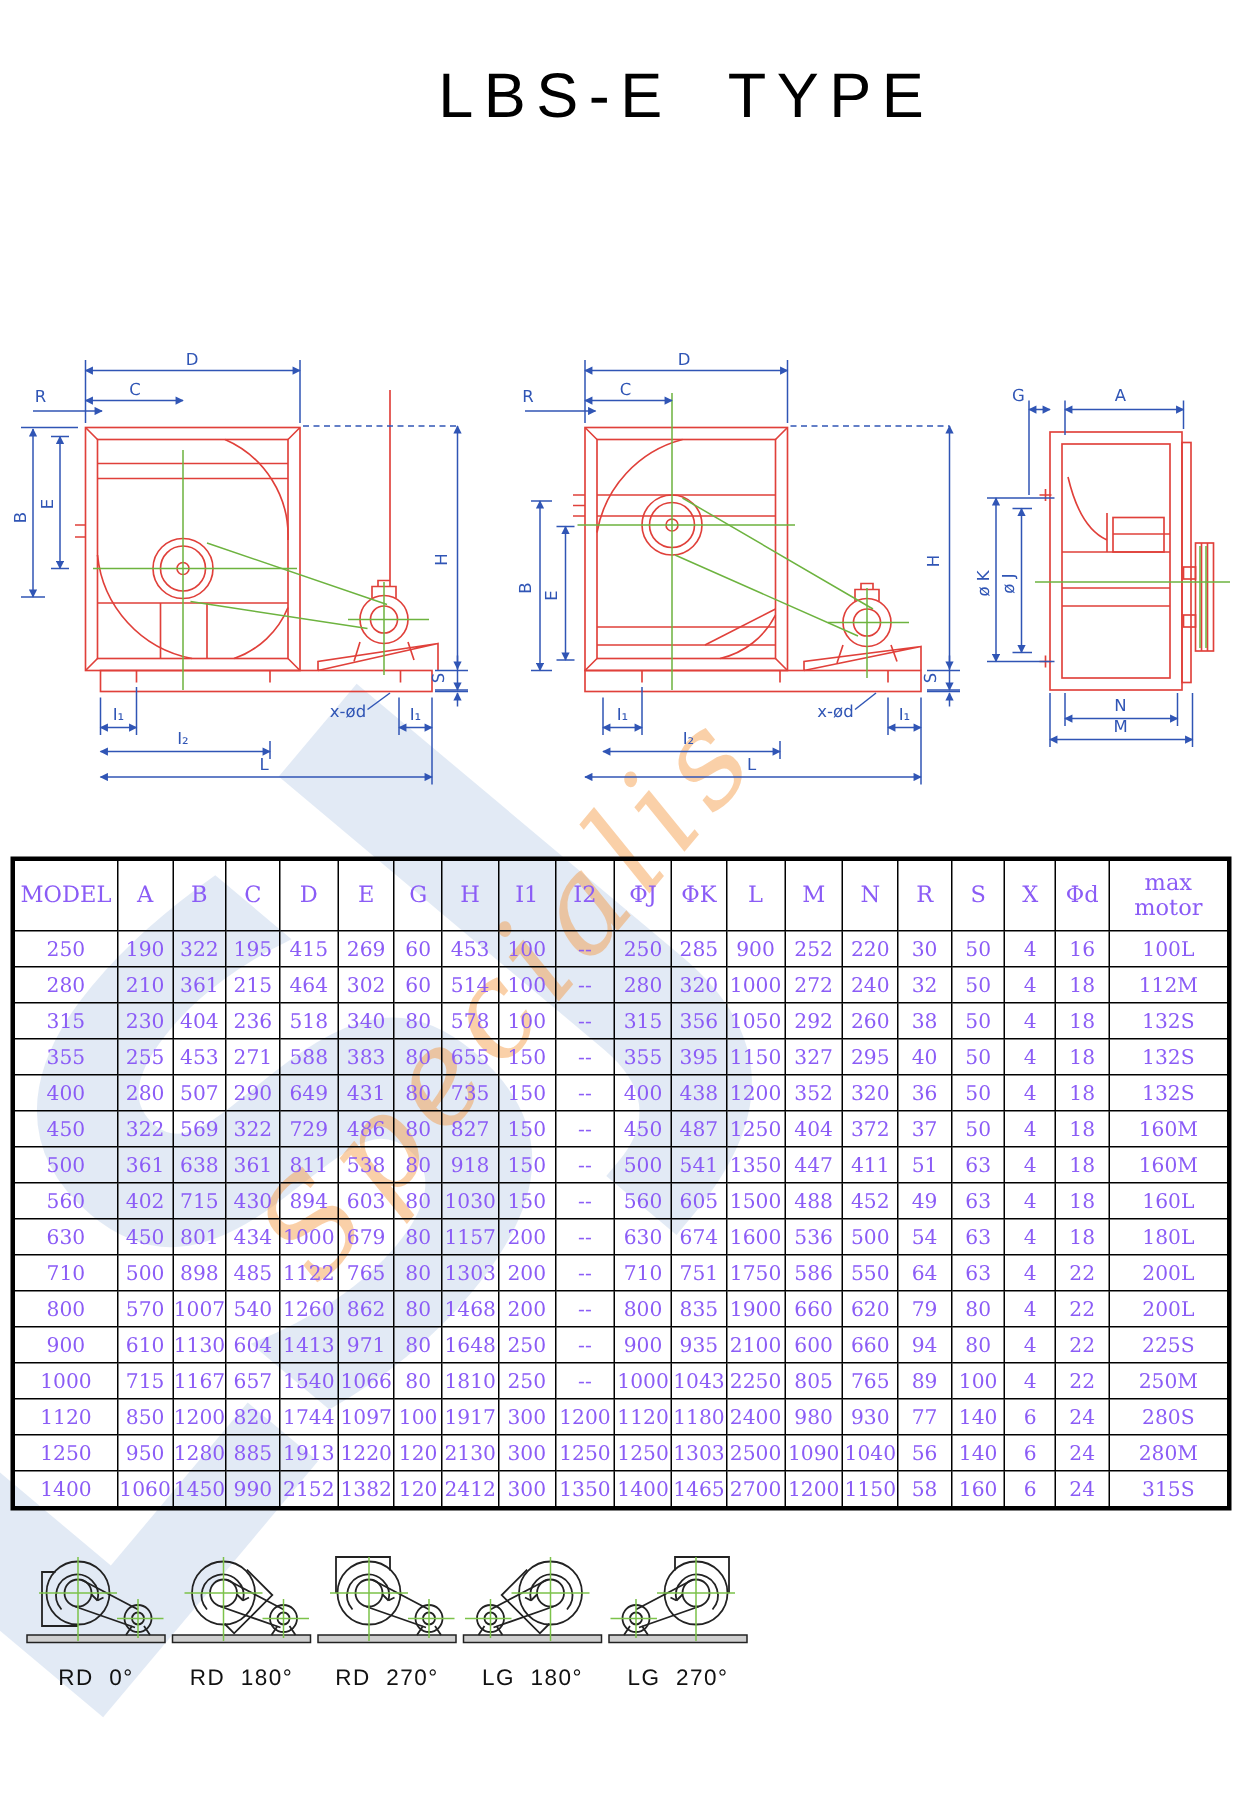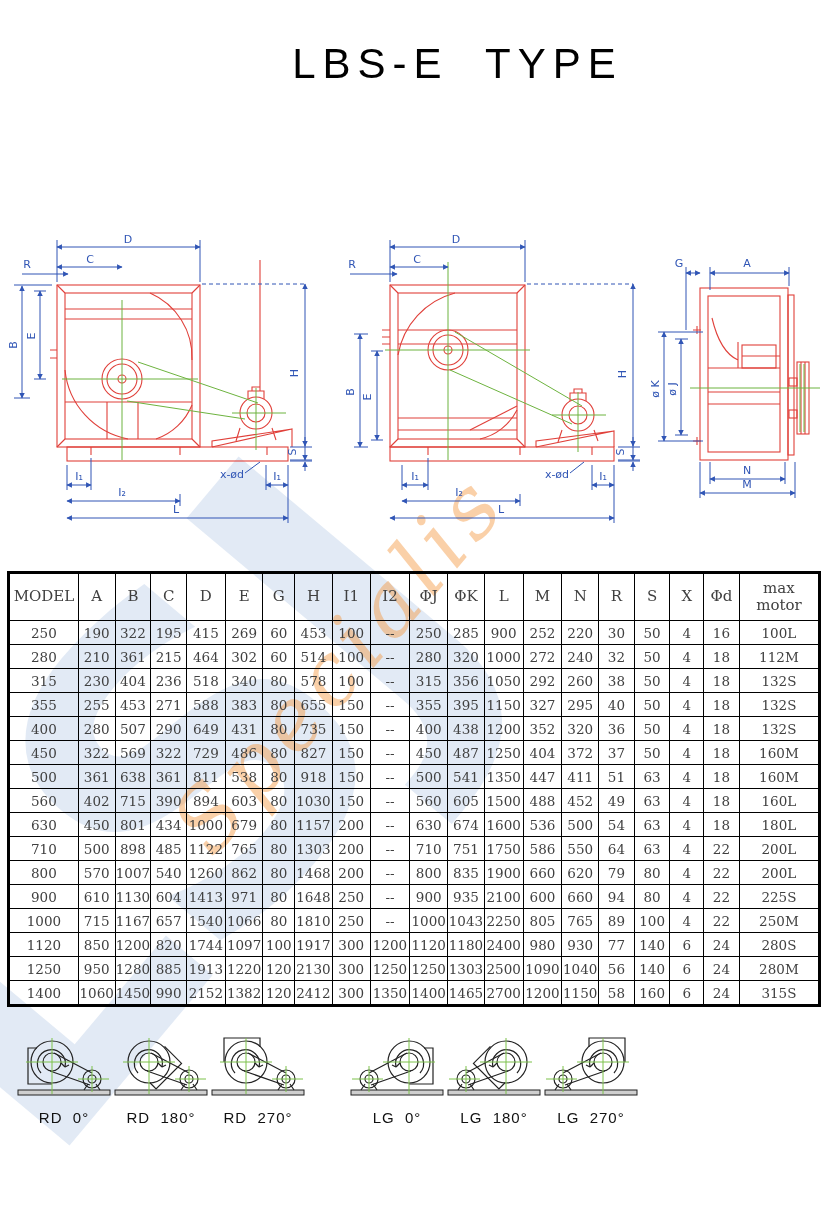--- a/index.html
+++ b/index.html
@@ -15,21 +15,21 @@
       transform:rotate(-50deg);transform-origin:0 0;letter-spacing:8px;line-height:0;white-space:pre;}
   
   .title{position:absolute;top:40px;left:0;width:100%;text-align:center;z-index:2;
       font-size:42px;color:#000;letter-spacing:7px;white-space:pre;font-weight:500;padding-left:44px;}
   
   .drawings{position:absolute;left:0;top:0;width:827px;height:545px;z-index:1;}
   .drawings text{font-family:"DejaVu Sans",sans-serif;font-size:11px;fill:#3055b5;}
   
   table.dim{position:absolute;left:8px;top:572px;width:812px;z-index:1;
       border-collapse:collapse;table-layout:fixed;background:transparent;
-      font-family:"DejaVu Serif","Liberation Serif",serif;color:#404040;}
+      font-family:"DejaVu Serif","Liberation Serif",serif;color:#8b5cf6;}
   table.dim th,table.dim td{border:1px solid #000;text-align:center;vertical-align:middle;
       padding:0;background:transparent;}
   table.dim th{height:46px;font-size:15px;font-weight:normal;line-height:1.15;}
   table.dim td{height:23px;font-size:13.5px;}
   table.dim{border:2px solid #000;outline:1px solid #000;}
   
   .diags{position:absolute;left:16px;top:1032px;width:818px;display:flex;z-index:1;align-items:center;}
   .diag{width:96px;margin-right:1px;}
   .diag.gap{margin-left:42px;}
   .diag-label{text-align:center;font-size:15px;color:#111;margin-top:3px;letter-spacing:1px;white-space:pre;}
@@ -434,21 +434,21 @@
           <td>51</td>
           <td>63</td>
           <td>4</td>
           <td>18</td>
           <td>160M</td>
         </tr>
         <tr>
           <td>560</td>
           <td>402</td>
           <td>715</td>
-          <td>390</td>
+          <td>430</td>
           <td>894</td>
           <td>603</td>
           <td>80</td>
           <td>1030</td>
           <td>150</td>
           <td>--</td>
           <td>560</td>
           <td>605</td>
           <td>1500</td>
           <td>488</td>
@@ -698,42 +698,20 @@
               <circle cx="76" cy="47" r="9"></circle>
               <circle cx="76" cy="47" r="4"></circle>
               <path d="M68,58 L72,52 M84,58 L80,52"></path>
             </g>
             <g stroke="#7cc24a" stroke-width="1">
               <path d="M36,6 V62 M10,30 H62"></path>
               <path d="M76,34 V60 M62,47 H93"></path>
             </g>
           </g>
         </svg><div class="diag-label">RD  270°</div></div>
-      <div class="diag gap"><svg width="96" height="70" viewBox="0 0 96 70">
-          <g transform="translate(96,0) scale(-1 1)">
-            <rect x="2" y="58" width="92" height="5" fill="#cfcfcf" stroke="#222" stroke-width="1"></rect>
-            <g stroke="#222" fill="none" stroke-width="1.2">
-              <g transform="rotate(270 36 30)">
-                <path d="M14,30 L14,6 L50,6 L50,15"></path>
-              </g>
-              <circle cx="36" cy="30" r="21"></circle>
-              <circle cx="36" cy="30" r="9"></circle>
-              <path d="M25,41 A14 14 0 1 1 49,35"></path>
-              <path d="M49,35 L45,31 M49,35 L53,33"></path>
-              <path d="M38,21 L76,41 M34,39 L74,53"></path>
-              <circle cx="76" cy="47" r="9"></circle>
-              <circle cx="76" cy="47" r="4"></circle>
-              <path d="M68,58 L72,52 M84,58 L80,52"></path>
-            </g>
-            <g stroke="#7cc24a" stroke-width="1">
-              <path d="M36,6 V62 M10,30 H62"></path>
-              <path d="M76,34 V60 M62,47 H93"></path>
-            </g>
-          </g>
-        </svg><div class="diag-label">LG  0°</div></div>
       <div class="diag"><svg width="96" height="70" viewBox="0 0 96 70">
           <g transform="translate(96,0) scale(-1 1)">
             <rect x="2" y="58" width="92" height="5" fill="#cfcfcf" stroke="#222" stroke-width="1"></rect>
             <g stroke="#222" fill="none" stroke-width="1.2">
               <g transform="rotate(135 36 30)">
                 <path d="M14,30 L14,6 L50,6 L50,15"></path>
               </g>
               <circle cx="36" cy="30" r="21"></circle>
               <circle cx="36" cy="30" r="9"></circle>
               <path d="M25,41 A14 14 0 1 1 49,35"></path>

